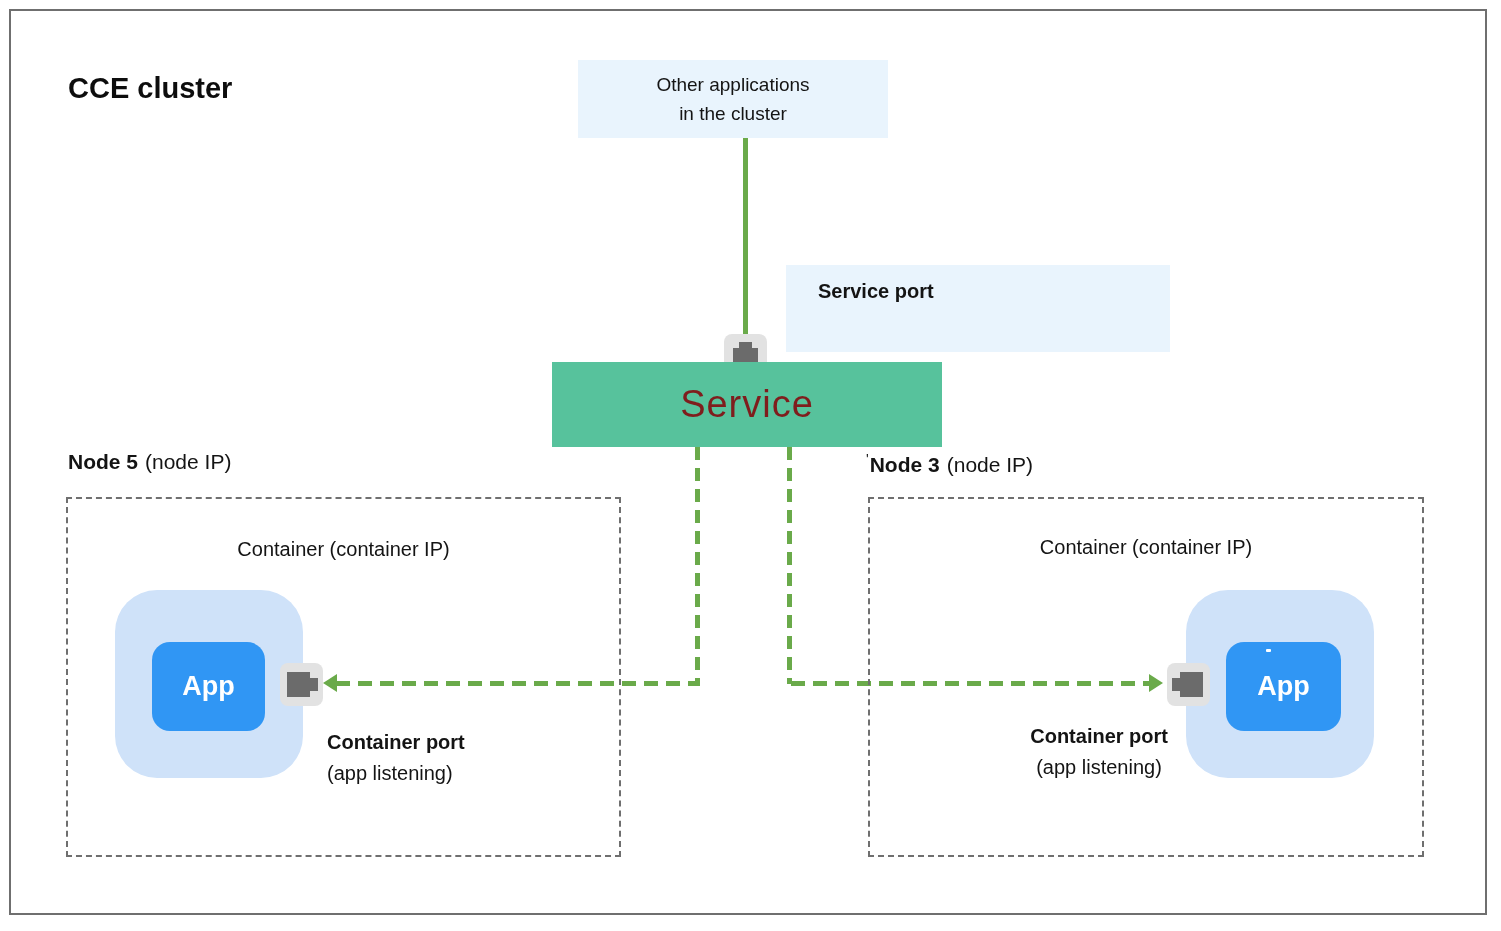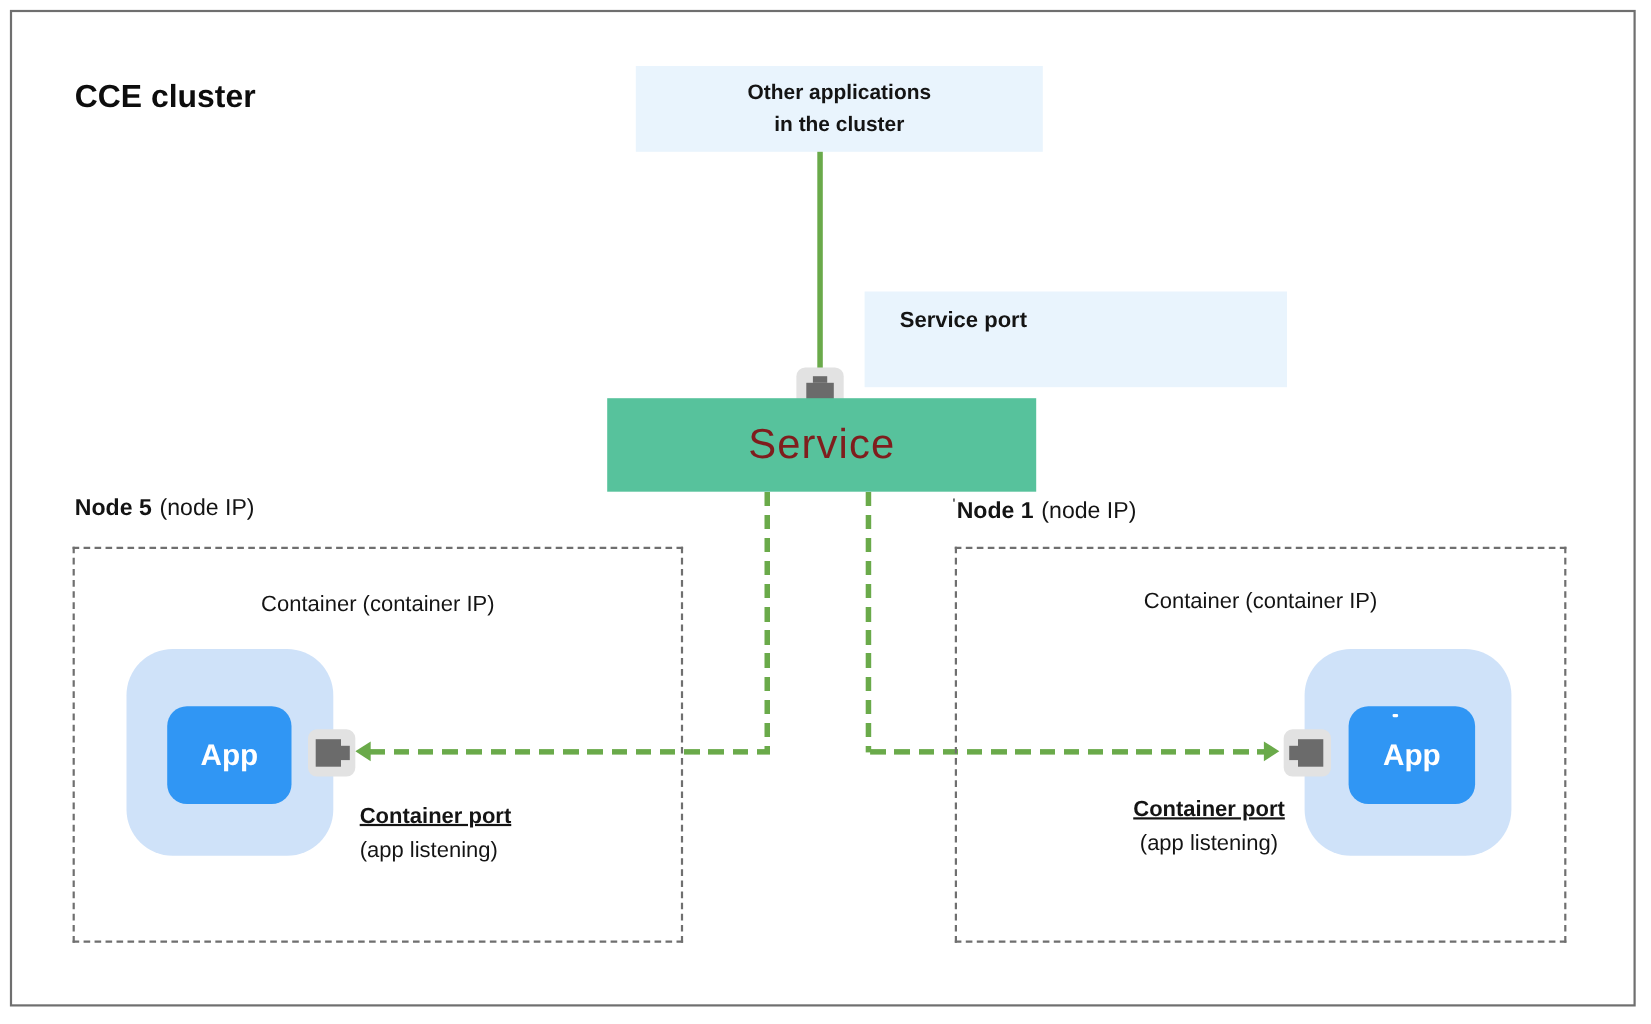--- a/index.html
+++ b/index.html
@@ -15,23 +15,23 @@
   }
   html,body{margin:0;padding:0;background:#fff;}
   #canvas{
     position:relative;width:1501px;height:931px;background:#fff;overflow:hidden;
     font-family:"Liberation Sans",sans-serif;color:var(--text-dark);
   }
   .outer-border{position:absolute;left:9px;top:9px;width:1478px;height:906px;
     border:2px solid var(--border-gray);box-sizing:border-box;}
   .diagram-title{position:absolute;left:68px;top:72px;font-size:29px;font-weight:bold;color:#0d0d0d;}
 
-  .other-apps{position:absolute;left:578px;top:60px;width:370px;height:78px;background:var(--label-bg);
+  .other-apps{position:absolute;left:578px;top:60px;width:310px;height:78px;background:var(--label-bg);
     display:flex;flex-direction:column;align-items:center;justify-content:center;
-    font-size:19px;font-weight:bold;line-height:29px;text-align:center;}
+    font-size:19px;font-weight:normal;line-height:29px;text-align:center;}
 
   .line-main{position:absolute;left:743px;top:138px;width:5px;height:197px;background:var(--line-green);}
 
   .service-box{position:absolute;left:552px;top:362px;width:390px;height:85px;background:var(--service-green);
     display:flex;align-items:center;justify-content:center;color:#7f1d1d;font-size:38px;font-weight:300;letter-spacing:1px;}
 
   .service-port-label{position:absolute;left:786px;top:265px;width:384px;height:87px;background:var(--label-bg);
     box-sizing:border-box;padding:11px 0 0 32px;font-size:20px;line-height:31px;}
   .service-port-label .bold{font-weight:bold;}
 
@@ -64,21 +64,21 @@
 
   .node-box{position:absolute;top:497px;width:555px;height:360px;border:2px dashed var(--border-gray);box-sizing:border-box;}
   .container-label{position:absolute;top:538px;font-size:20px;text-align:center;}
 
   .pod{position:absolute;top:590px;width:188px;height:188px;border-radius:42px;background:var(--pod-blue);}
   .app-box{position:absolute;top:642px;width:113px;height:89px;border-radius:18px;background:var(--app-blue);
     display:flex;align-items:center;justify-content:center;color:#fff;font-size:27px;font-weight:bold;text-align:right;}
   .stray-mark{position:absolute;left:1266px;top:649px;width:5px;height:3px;background:#fff;border-radius:1px;}
 
   .cport-label{position:absolute;font-size:20px;line-height:31px;}
-  .cport-label .bold{font-weight:bold;text-decoration:underline;}
+  .cport-label .bold{font-weight:bold;}
   .cport-label.right{text-align:right;}
 </style>
 </head>
 <body>
 
 <div id="canvas">
 
   <div class="outer-border"></div>
 
   <div class="diagram-title">CCE cluster</div>
@@ -122,21 +122,21 @@
   <div class="port-icon port-right" style="left:280px;top:663px;">
     <div class="pi-main"></div>
     <div class="pi-tab"></div>
   </div>
   <div class="cport-label" style="left:327px;top:727px;">
     <div class="bold">Container port</div>
     <div>(app listening)</div>
   </div>
 
   <div class="node-label" style="left:866px;top:453px;">
-    <span class="tick">'</span><span class="bold">Node 1</span><span class="ip">(node IP)</span>
+    <span class="tick">'</span><span class="bold">Node 3</span><span class="ip">(node IP)</span>
   </div>
   <div class="node-box" style="left:868px;width:556px;"></div>
   <div class="container-label" style="left:868px;width:556px;top:536px;">Container (container IP)</div>
   <div class="pod" style="left:1186px;"></div>
   <div class="app-box" style="left:1226px;width:115px;">
     <span>App</span>
   </div>
   <div class="stray-mark"></div>
   <div class="port-icon port-left" style="left:1167px;top:663px;">
     <div class="pi-tab"></div>

